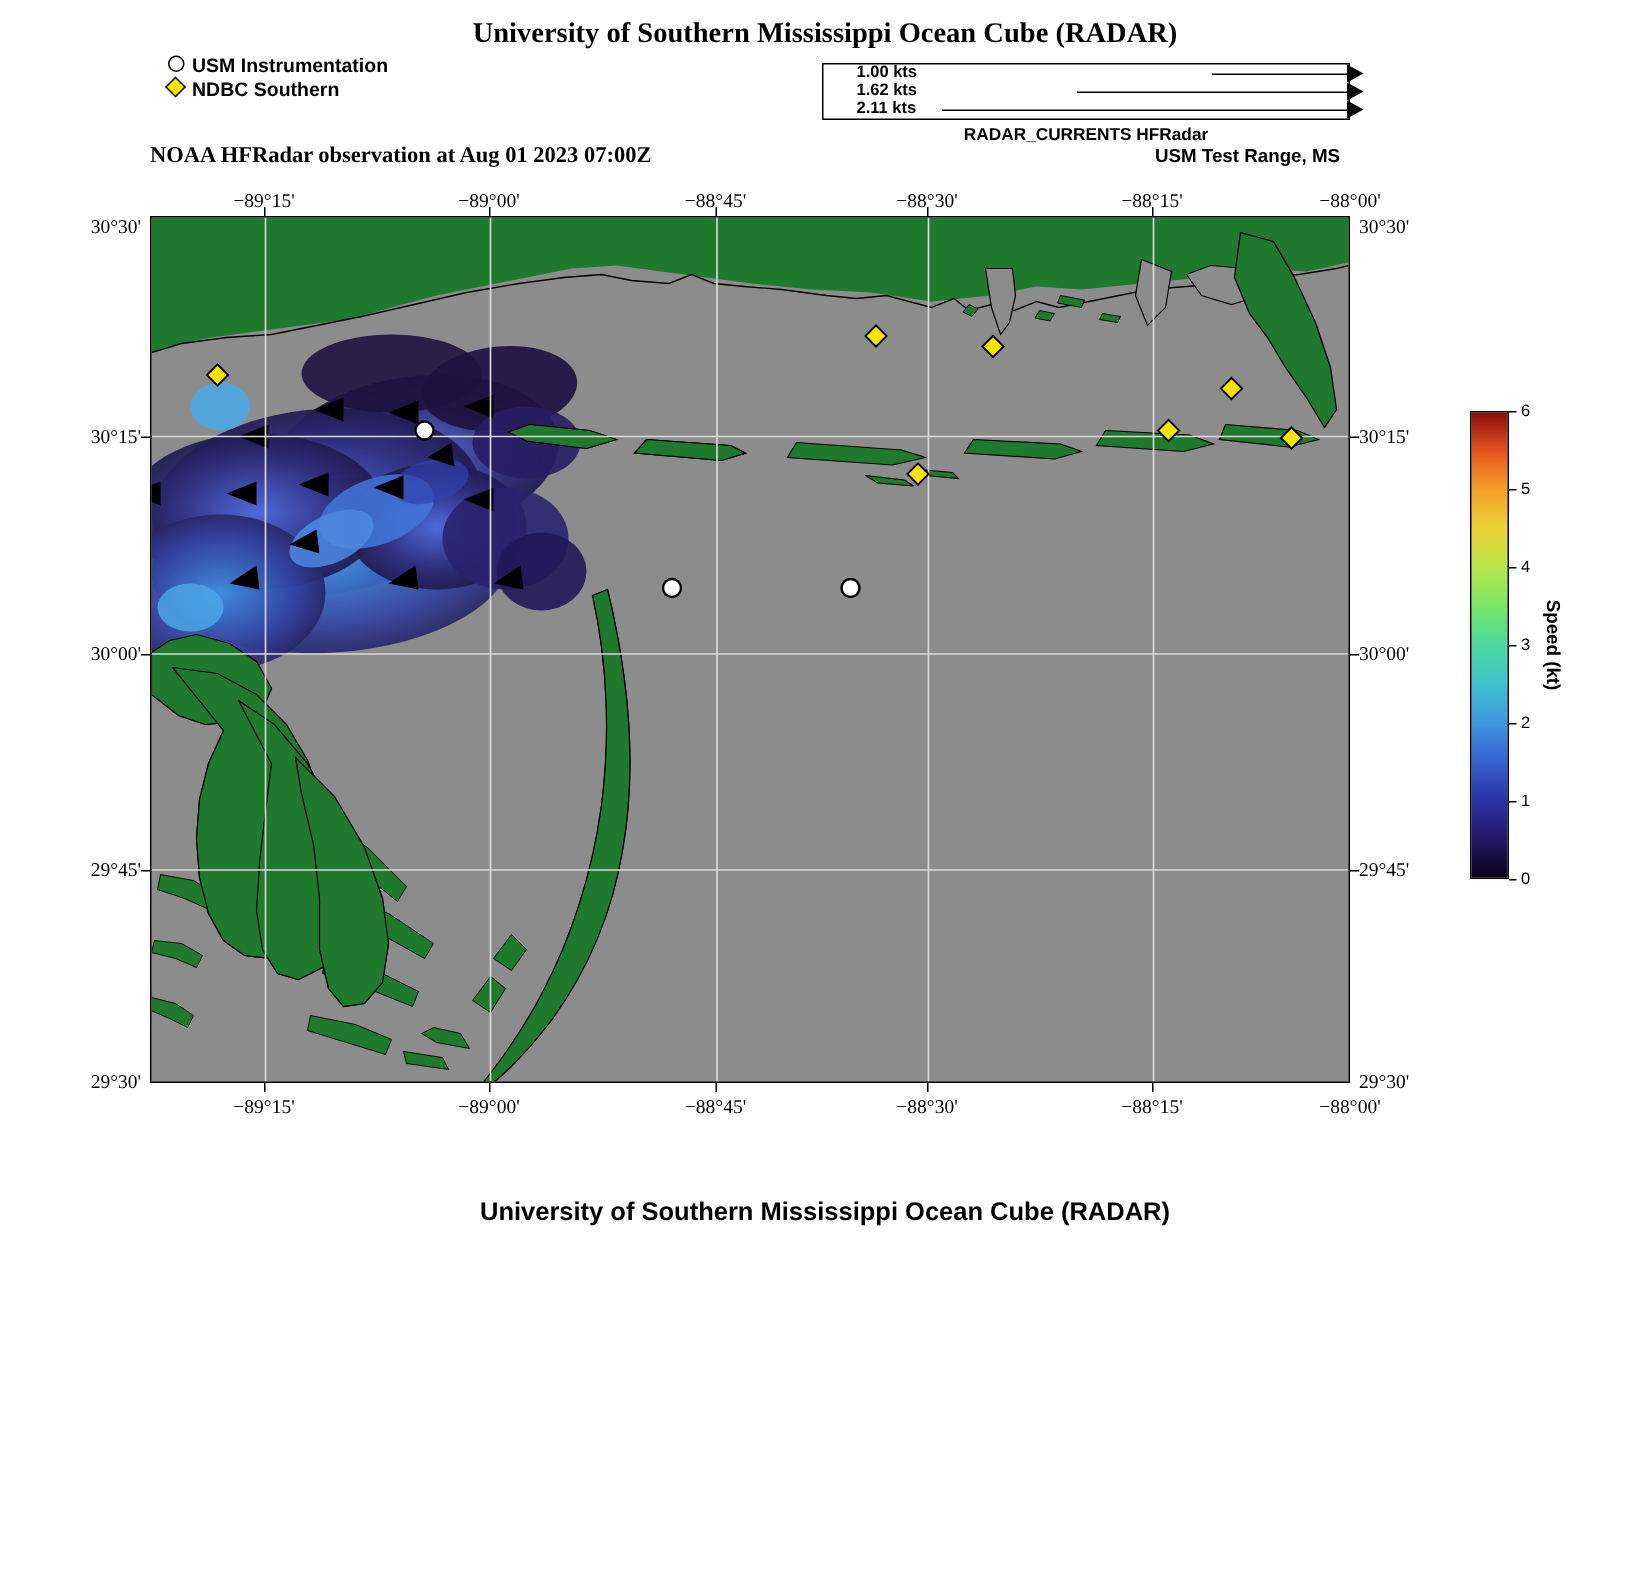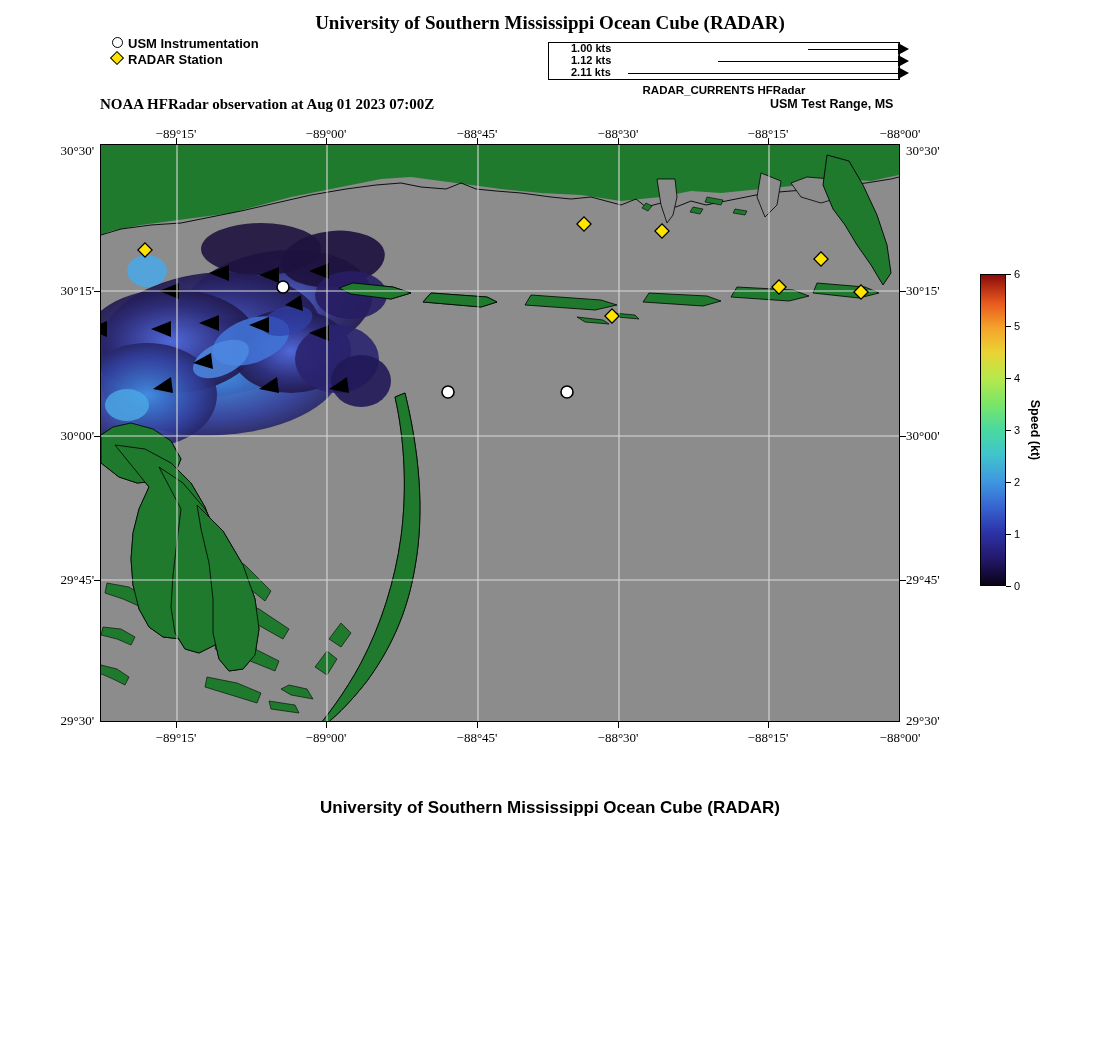--- a/index.html
+++ b/index.html
@@ -196,32 +196,32 @@
   <div class="legend-row">
     <span class="legend-sym">
         <span class="circ-marker"></span>
       </span>
     <span class="legend-text">USM Instrumentation</span>
   </div>
   <div class="legend-row">
     <span class="legend-sym">
         <span class="diam-marker"></span>
       </span>
-    <span class="legend-text">RADAR Station</span>
+    <span class="legend-text">NDBC Southern</span>
   </div>
 </div>
 
 <div class="abs" id="vector-key">
   <div class="vk-row">
     <span class="vk-label">1.00 kts</span>
     <span class="vk-line" style="left:240px; width:90px;"></span>
     <span class="vk-arrow" style="left:330px;"></span>
   </div>
   <div class="vk-row">
-    <span class="vk-label">1.12 kts</span>
+    <span class="vk-label">1.62 kts</span>
     <span class="vk-line" style="left:150px; width:180px;"></span>
     <span class="vk-arrow" style="left:330px;"></span>
   </div>
   <div class="vk-row">
     <span class="vk-label">2.11 kts</span>
     <span class="vk-line" style="left:60px; width:270px;"></span>
     <span class="vk-arrow" style="left:330px;"></span>
   </div>
 </div>
 <div class="abs" id="vector-key-caption">RADAR_CURRENTS HFRadar</div>

